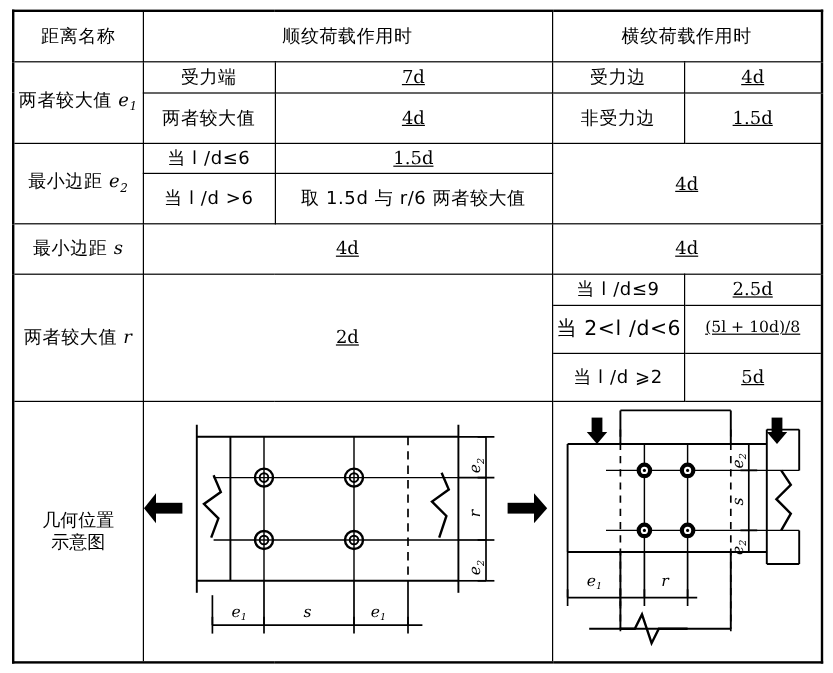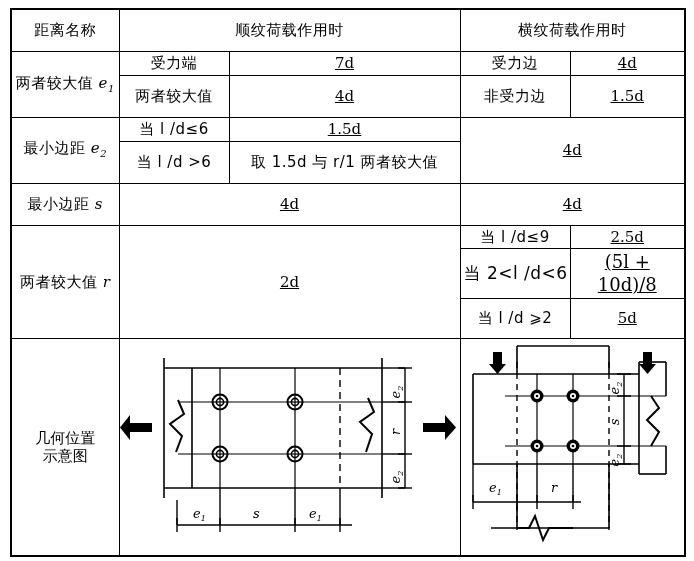--- a/index.html
+++ b/index.html
@@ -80,38 +80,38 @@
 
   <tr>
     <td class="outer-l cjk" rowspan="2" style="height:37px"><span>最小边距</span> <span class="mi">e</span><span class="sub">2</span></td>
     <td class="cjk cond">当 l /d≤6</td>
     <td class="val"><span class="mn">1.5d</span></td>
     <td class="outer-r val" colspan="2" rowspan="2"><span class="mn">4d</span></td>
   </tr>
 
   <tr>
     <td class="cjk cond" style="height:37px">当 l /d &gt;6</td>
-    <td class="cjk">取 1.5d 与 r/1 两者较大值</td>
+    <td class="cjk">取 1.5d 与 r/6 两者较大值</td>
   </tr>
 
   <tr>
     <td class="outer-l cjk" style="height:37px"><span>最小边距</span> <span class="mi">s</span></td>
     <td class="val" colspan="2"><span class="mn">4d</span></td>
     <td class="outer-r val" colspan="2"><span class="mn">4d</span></td>
   </tr>
 
   <tr>
     <td class="outer-l cjk" rowspan="3" style="height:35px"><span>两者较大值</span> <span class="mi">r</span></td>
     <td class="val" colspan="2" rowspan="3"><span class="mn">2d</span></td>
     <td class="cjk cond">当 l /d≤9</td>
     <td class="outer-r val"><span class="mn">2.5d</span></td>
   </tr>
   <tr>
     <td class="cjk cond" style="height:35px;font-size:17px">当 2&lt;l /d&lt;6</td>
-    <td class="outer-r val" style="font-size:18px"><span class="mn">(5l + 10d)/8</span></td>
+    <td class="outer-r val" style="font-size:13px"><span class="mn">(5l + 10d)/8</span></td>
   </tr>
   <tr>
     <td class="cjk cond" style="height:35px">当 l /d ⩾2</td>
     <td class="outer-r val"><span class="mn">5d</span></td>
   </tr>
 
   <tr>
     <td class="outer-l outer-b labelcell">
       <div>几何位置</div>
       <div>示意图</div>

